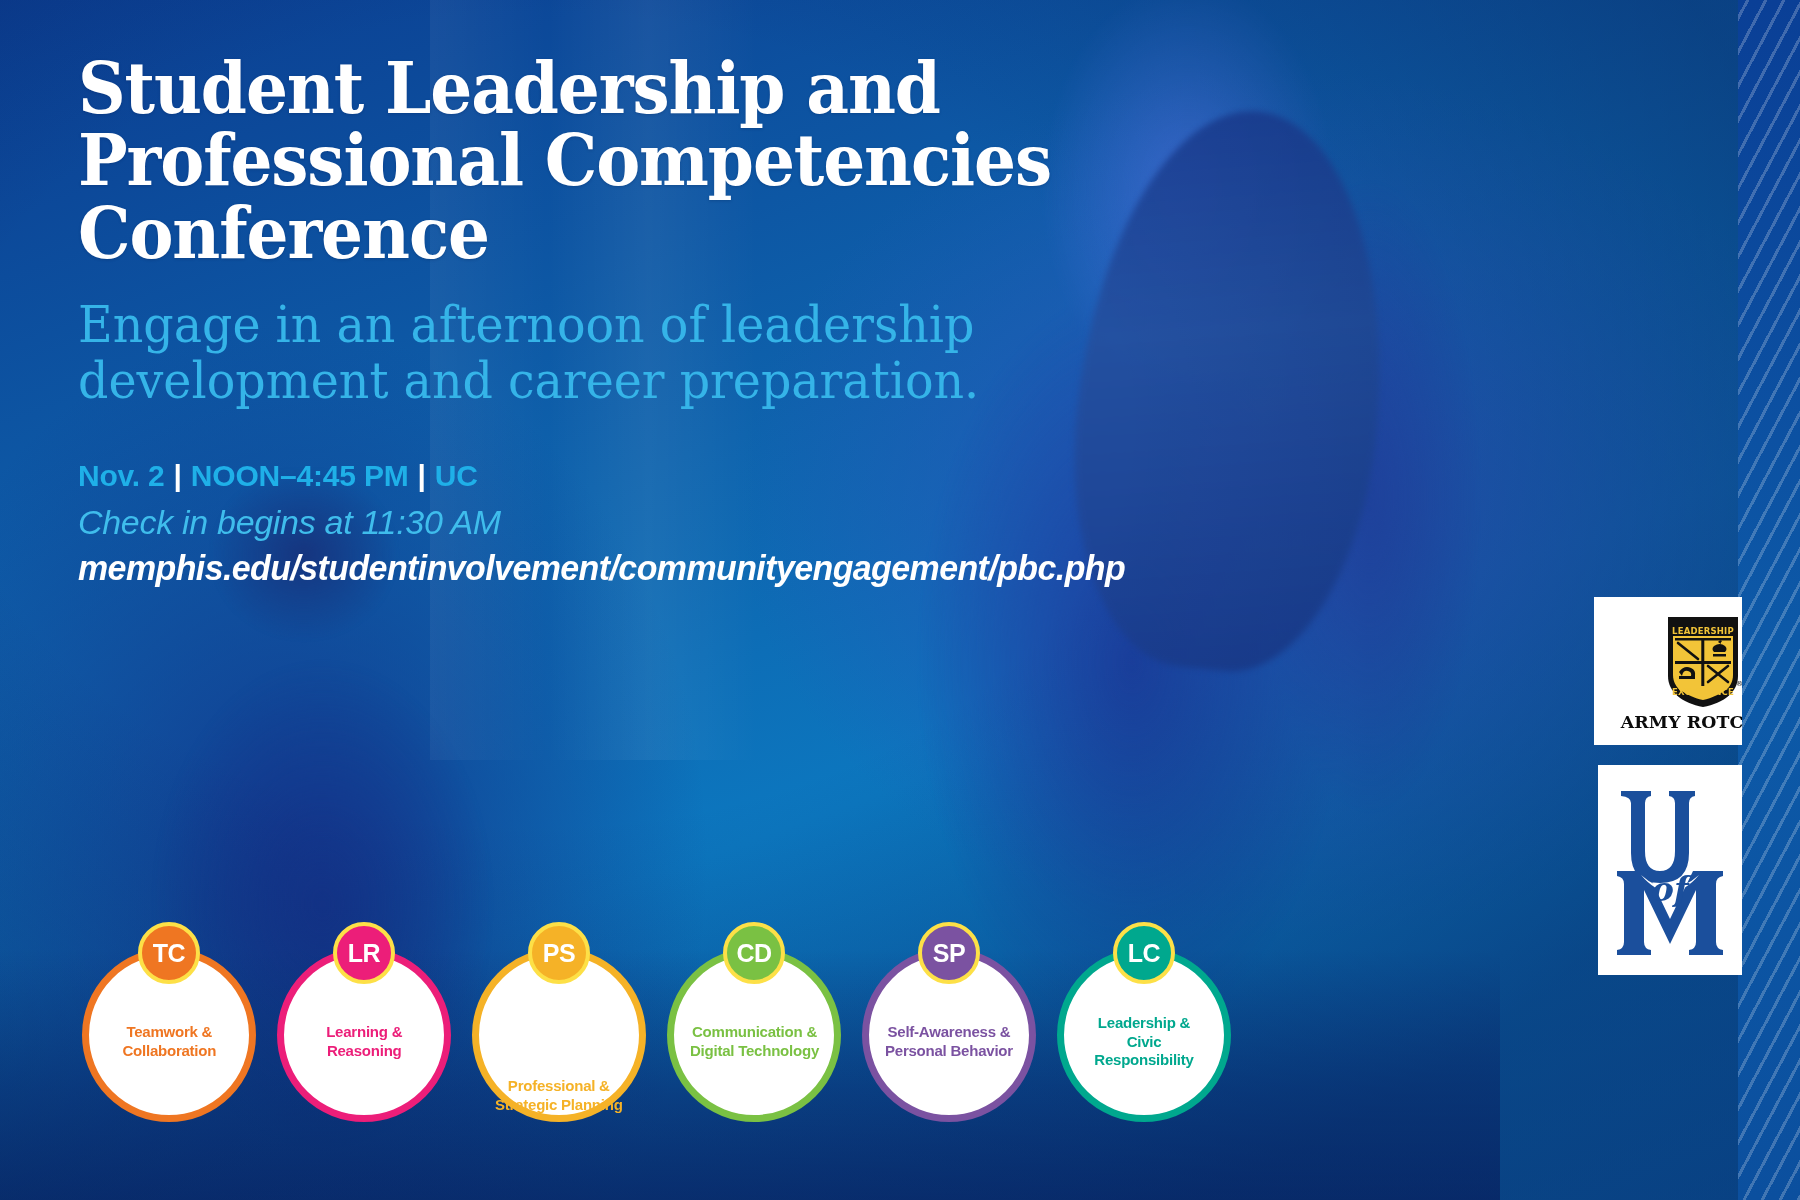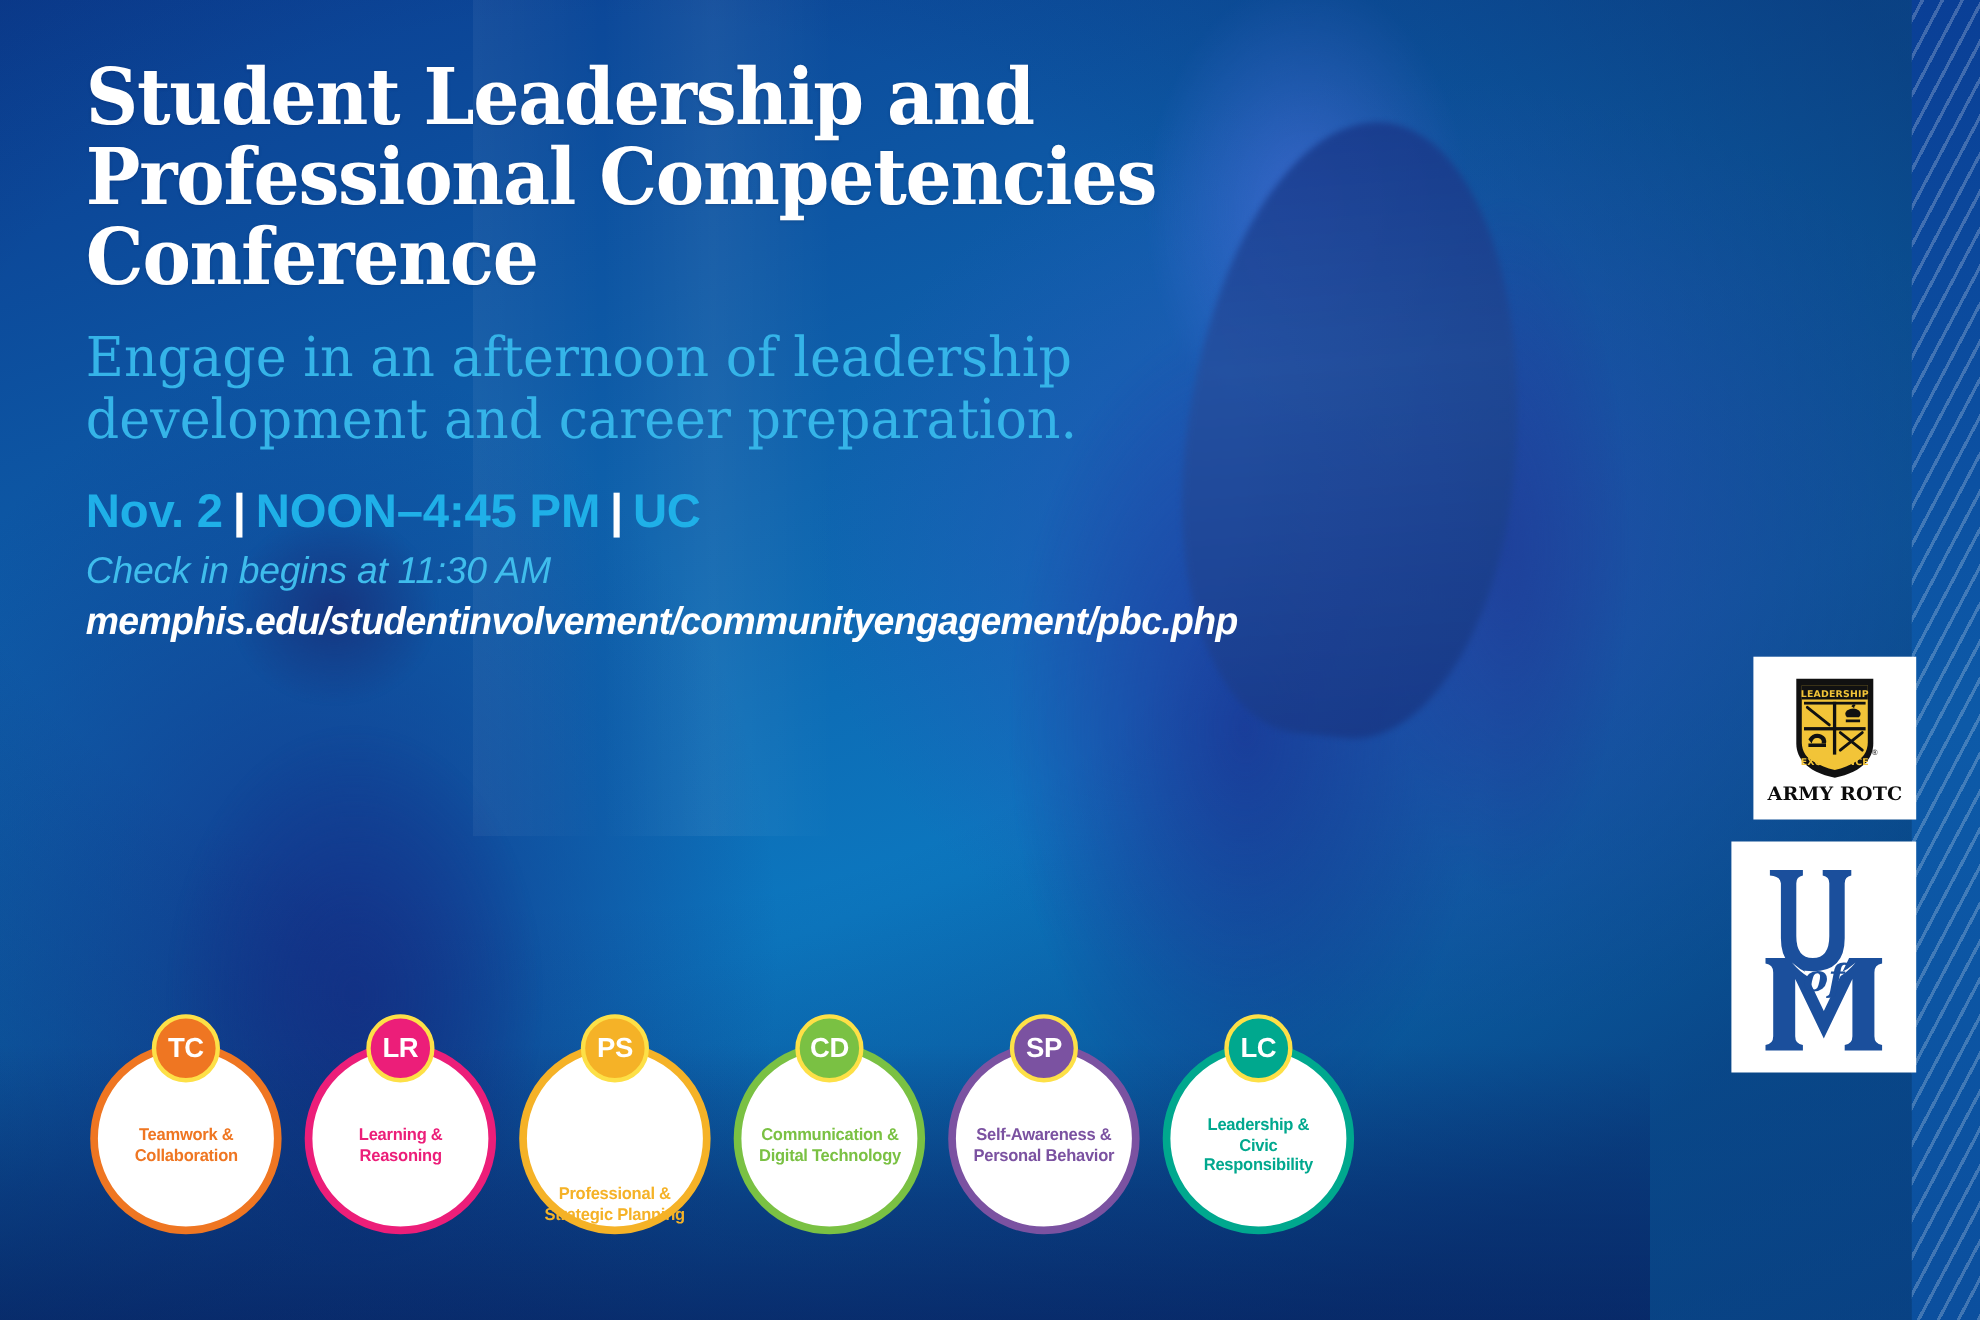--- a/index.html
+++ b/index.html
@@ -105,22 +105,22 @@
     font-weight: 400;
     font-size: 50px;
     line-height: 1.12;
     color: #35b4e8;
     transform: scaleX(.95);
     transform-origin: left center;
     max-width: 1150px;
   }
 
   .datetime {
-    margin-top: 32px;
-    font-size: 43px;
+    margin-top: 50px;
+    font-size: 30px;
     font-weight: 700;
     letter-spacing: -.2px;
     color: #1fb0e8;
     white-space: nowrap;
   }
   .datetime .sep { color: #ffffff; padding: 0 9px; font-weight: 700; }
 
   .checkin {
     margin-top: 10px;
     font-size: 34px;
@@ -196,38 +196,38 @@
   }
 
   
   .logo-rotc {
     position: absolute;
     right: 58px; top: 597px;
     width: 148px; height: 148px;
     background: #ffffff;
     z-index: 7;
     display: flex; flex-direction: column;
-    align-items: center; justify-content: center;
+    align-items: flex-end; justify-content: center;
     padding-top: 4px;
   }
   .rotc-shield { width: 78px; height: 96px; }
   .rotc-word {
     margin-top: 2px;
     font-family: "DejaVu Serif", serif;
     font-weight: 700;
     font-size: 17px;
     color: #0b0b0b;
     letter-spacing: .1px;
     transform: scaleX(1.02);
   }
 
   .logo-uofm {
     position: absolute;
     right: 58px; top: 765px;
-    width: 168px; height: 210px;
+    width: 144px; height: 210px;
     background: #ffffff;
     z-index: 7;
     display: flex; align-items: center; justify-content: center;
   }
   .logo-uofm svg { width: 118px; height: 182px; }
 </style>
 </head>
 <body>
 
 <div id="poster">

